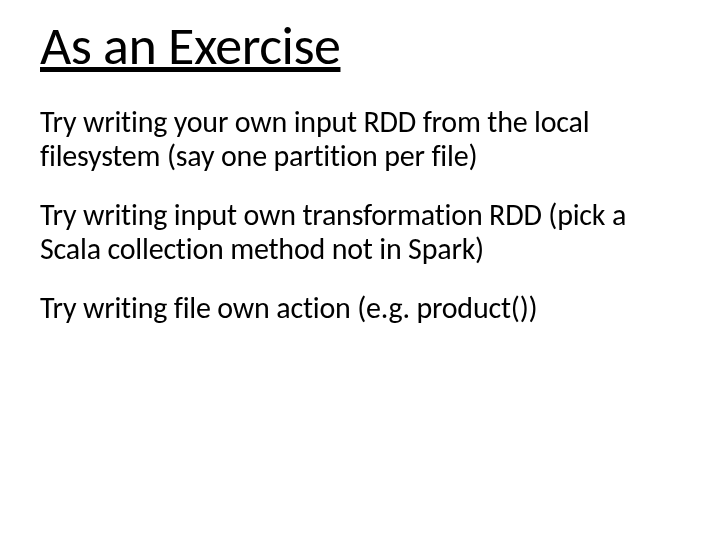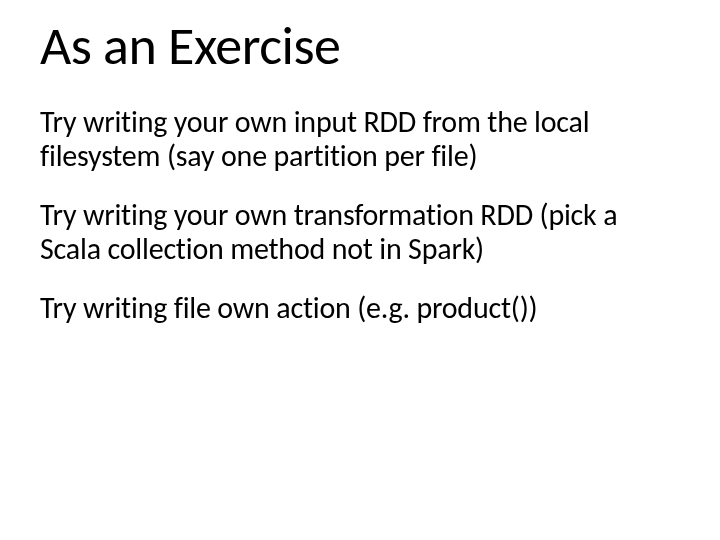--- a/index.html
+++ b/index.html
@@ -17,30 +17,31 @@
     width: 720px;
     height: 540px;
     padding: 18px 40px 20px 40px;
   }
   .title {
     font-size: 54px;
     font-weight: 400;
     letter-spacing: -0.5px;
     margin: 0 0 30px 0;
     line-height: 1.05;
+    text-decoration: underline;
   }
   .body-text {
     font-size: 30px;
     font-weight: 400;
     line-height: 1.15;
     letter-spacing: -0.2px;
     margin: 0 0 24px 0;
   }
 </style>
 </head>
 <body>
 
 <div class="slide">
   <h1 class="title">As an Exercise</h1>
   <p class="body-text">Try writing your own input RDD from the local filesystem (say one partition per file)</p>
-  <p class="body-text">Try writing your own transformation RDD (pick a Scala collection method not in Spark)</p>
+  <p class="body-text">Try writing input own transformation RDD (pick a Scala collection method not in Spark)</p>
   <p class="body-text">Try writing file own action (e.g. product())</p>
 </div>
 
 </body></html>

